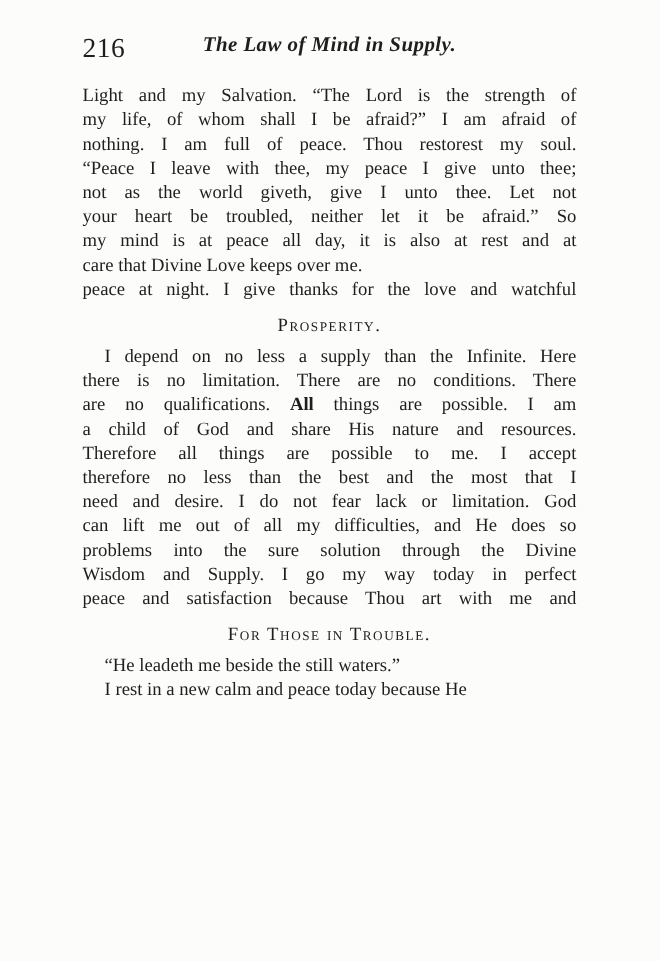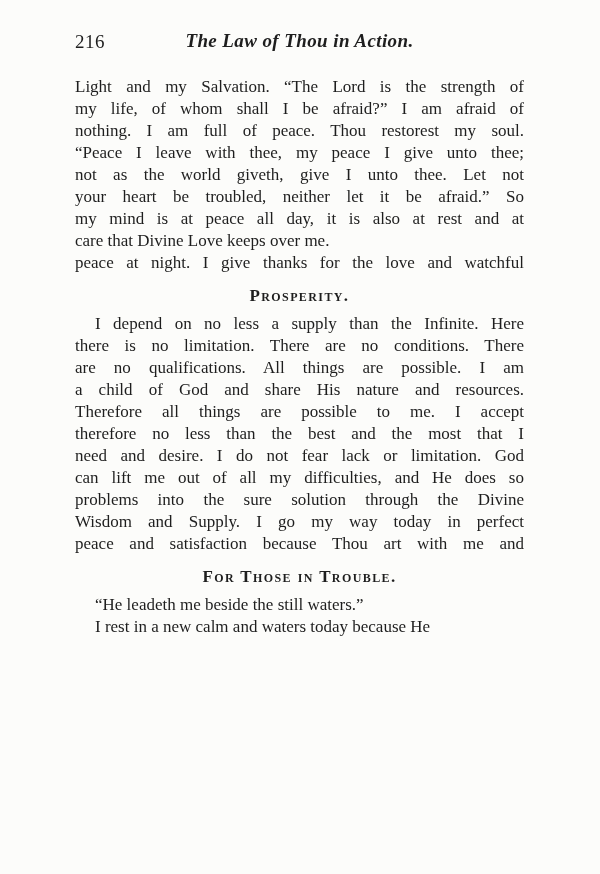--- a/index.html
+++ b/index.html
@@ -19,21 +19,21 @@
   .page-header {
     position: relative;
     height: 24px;
     margin-bottom: 22px;
     text-align: center;
   }
   .page-number {
     position: absolute;
     left: 0;
     top: 1px;
-    font-size: 19px;
+    font-size: 25px;
     letter-spacing: 0.5px;
   }
   .running-title {
     font-style: italic;
     font-weight: 600;
     font-size: 19px;
     letter-spacing: 0.4px;
   }
 
   .body-text {
@@ -46,38 +46,38 @@
   .line {
     display: block;
     text-align: justify;
     text-align-last: justify;
   }
   .line.last { text-align-last: left; }
   .line.indent { text-indent: 20px; }
 
   .section-heading {
     font-size: 17px;
-    font-weight: 700;
+    font-weight: 400;
     font-variant: small-caps;
     letter-spacing: 1.4px;
     text-align: center;
     line-height: 22px;
     margin: 11px 0 6px 0;
   }
 
-  b { font-weight: 400; }
+  b { font-weight: 700; }
 </style>
 </head>
 <body>
 
 <div class="page">
 
   <header class="page-header">
     <span class="page-number">216</span>
-    <span class="running-title">The Law of Thou in Action.</span>
+    <span class="running-title">The Law of Mind in Supply.</span>
   </header>
 
   <main class="body-text">
 
     <p class="para">
       <span class="line">Light and my Salvation. “The Lord is the strength of</span>
       <span class="line">my life, of whom shall I be afraid?” I am afraid of</span>
       <span class="line">nothing. I am full of peace. Thou restorest my soul.</span>
       <span class="line">“Peace I leave with thee, my peace I give unto thee;</span>
       <span class="line">not as the world giveth, give I unto thee. Let not</span>
@@ -104,17 +104,17 @@
       <span class="line">peace and satisfaction because Thou art with me and</span>
     </p>
 
     <h2 class="section-heading">For Those in Trouble.</h2>
 
     <p class="para">
       <span class="line last indent">“He leadeth me beside the still waters.”</span>
     </p>
 
     <p class="para">
-      <span class="line last indent">I rest in a new calm and waters today because He</span>
+      <span class="line last indent">I rest in a new calm and peace today because He</span>
     </p>
 
   </main>
 </div>
 
 </body></html>

